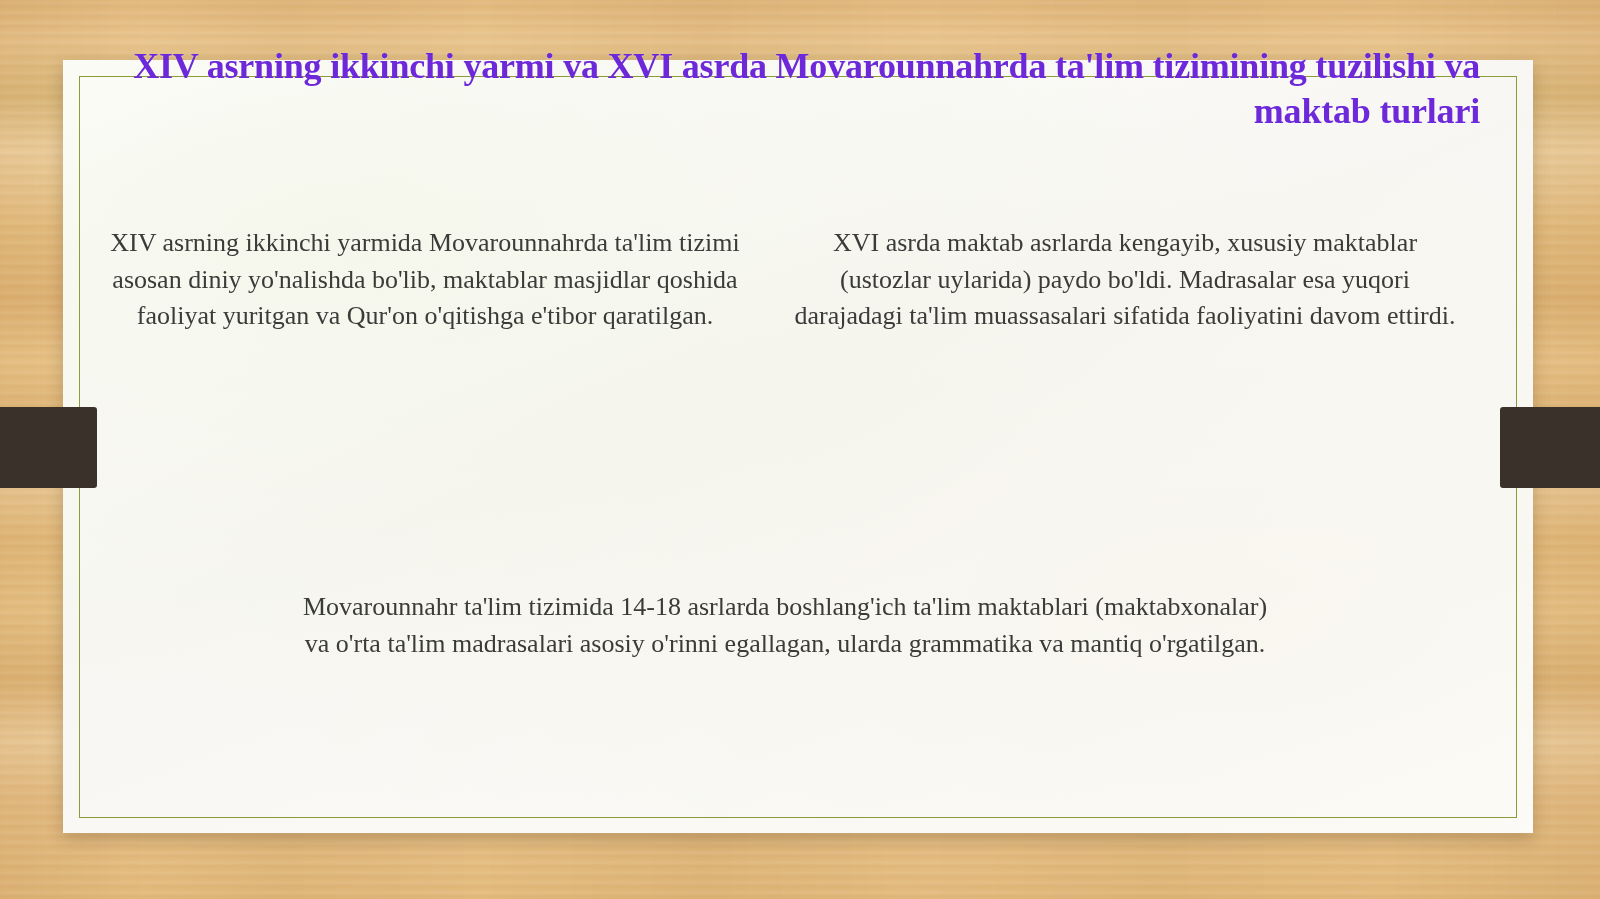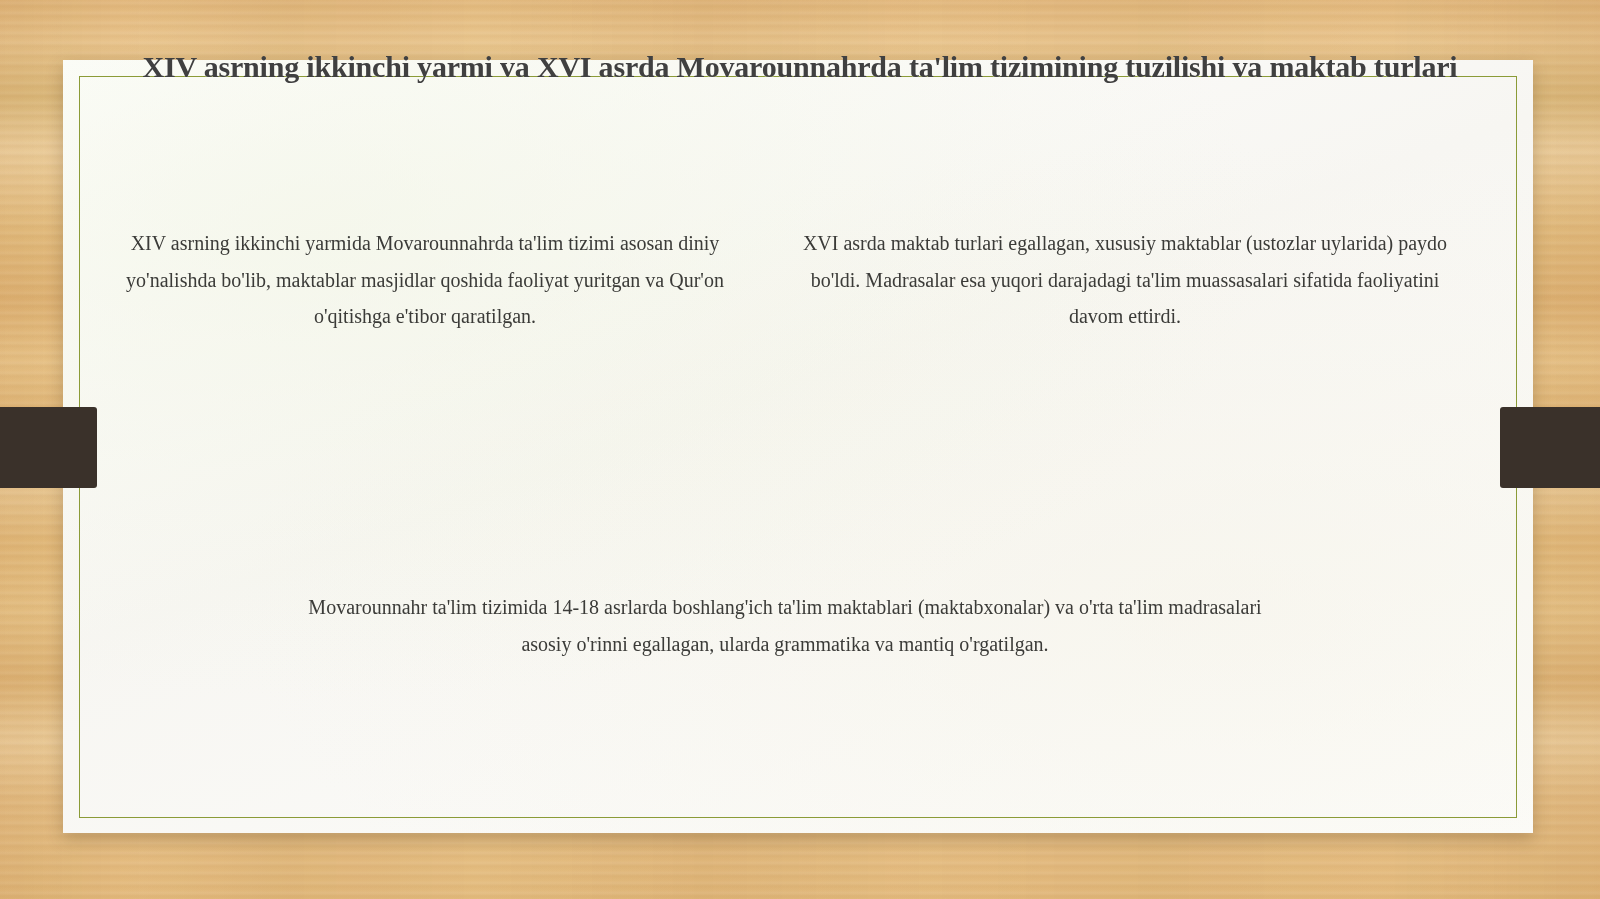--- a/index.html
+++ b/index.html
@@ -110,35 +110,35 @@
     z-index:3;
     pointer-events:none;
   }
 
   
   #slide-title {
     position:absolute;
     left:120px;
     top:44px;
     width:1360px;
-    text-align:center;
+    text-align:right;
     font-weight:bold;
-    font-size:30px;
+    font-size:36px;
     line-height:45px;
-    color:#404040;
+    color:#6d28d9;
     letter-spacing:-0.2px;
     z-index:6;
     text-shadow:0 1px 0 rgba(255,255,255,0.35);
   }
 
   
   .body-text {
     position:absolute;
     text-align:center;
-    font-size:20px;
+    font-size:26px;
     line-height:36.5px;
     color:#3b3b38;
     z-index:5;
   }
 
   #text-block-left {
     left:105px;
     top:225px;
     width:640px;
   }
@@ -164,15 +164,15 @@
 <div id="side-tab-right" class="side-tab"></div>
 
 <div id="content-card">
   <div id="card-inner-border"></div>
 </div>
 
 <div id="slide-title">XIV asrning ikkinchi yarmi va XVI asrda Movarounnahrda ta'lim tizimining tuzilishi va maktab turlari</div>
 
 <div id="text-block-left" class="body-text">XIV asrning ikkinchi yarmida Movarounnahrda ta'lim tizimi asosan diniy yo'nalishda bo'lib, maktablar masjidlar qoshida faoliyat yuritgan va Qur'on o'qitishga e'tibor qaratilgan.</div>
 
-<div id="text-block-right" class="body-text">XVI asrda maktab turlari egallagan, xususiy maktablar (ustozlar uylarida) paydo bo'ldi. Madrasalar esa yuqori darajadagi ta'lim muassasalari sifatida faoliyatini davom ettirdi.</div>
+<div id="text-block-right" class="body-text">XVI asrda maktab asrlarda kengayib, xususiy maktablar (ustozlar uylarida) paydo bo'ldi. Madrasalar esa yuqori darajadagi ta'lim muassasalari sifatida faoliyatini davom ettirdi.</div>
 
 <div id="text-block-bottom" class="body-text">Movarounnahr ta'lim tizimida 14-18 asrlarda boshlang'ich ta'lim maktablari (maktabxonalar) va o'rta ta'lim madrasalari asosiy o'rinni egallagan, ularda grammatika va mantiq o'rgatilgan.</div>
 
 </body></html>

